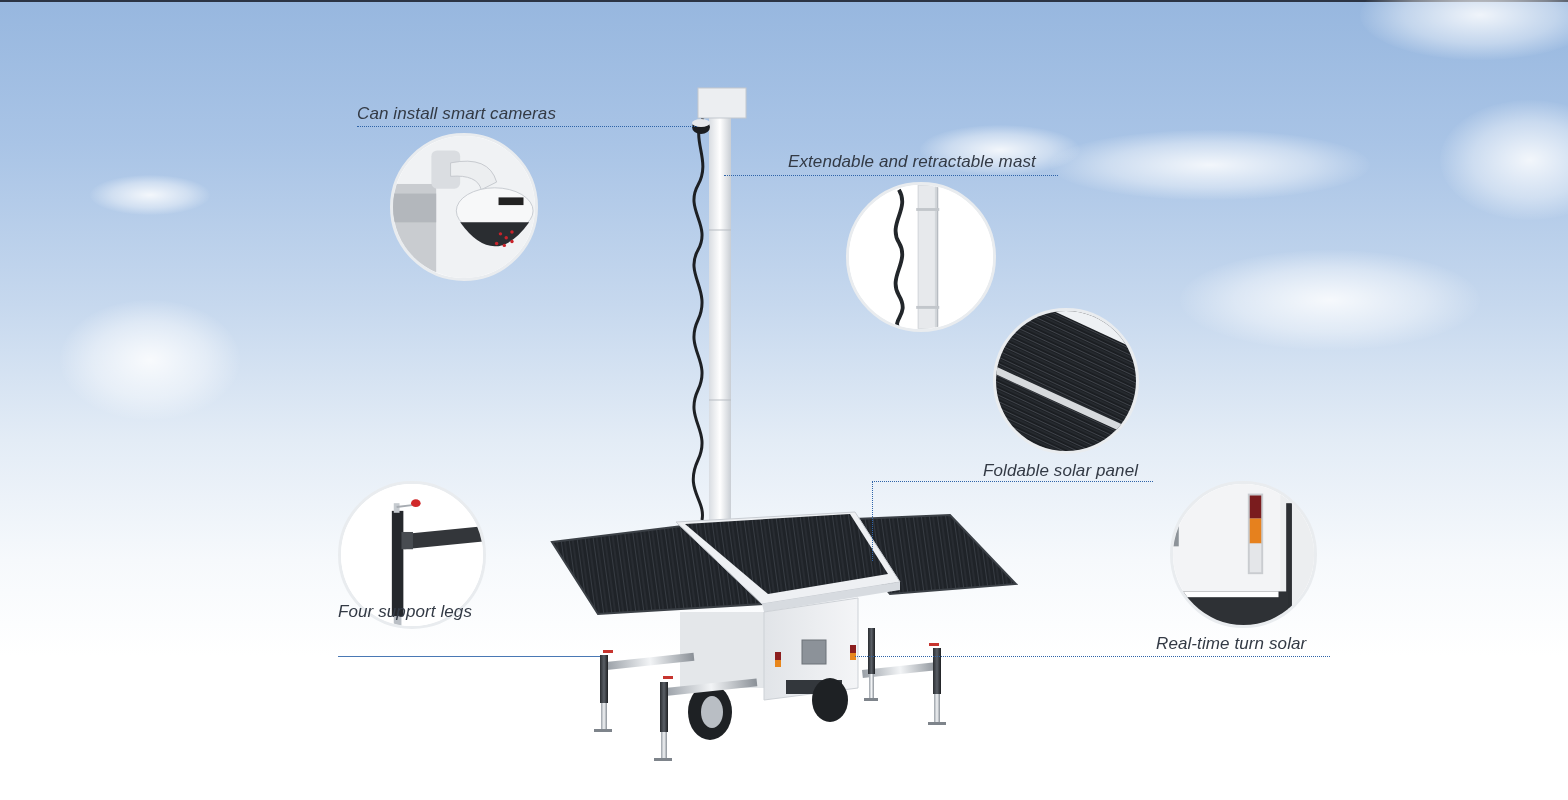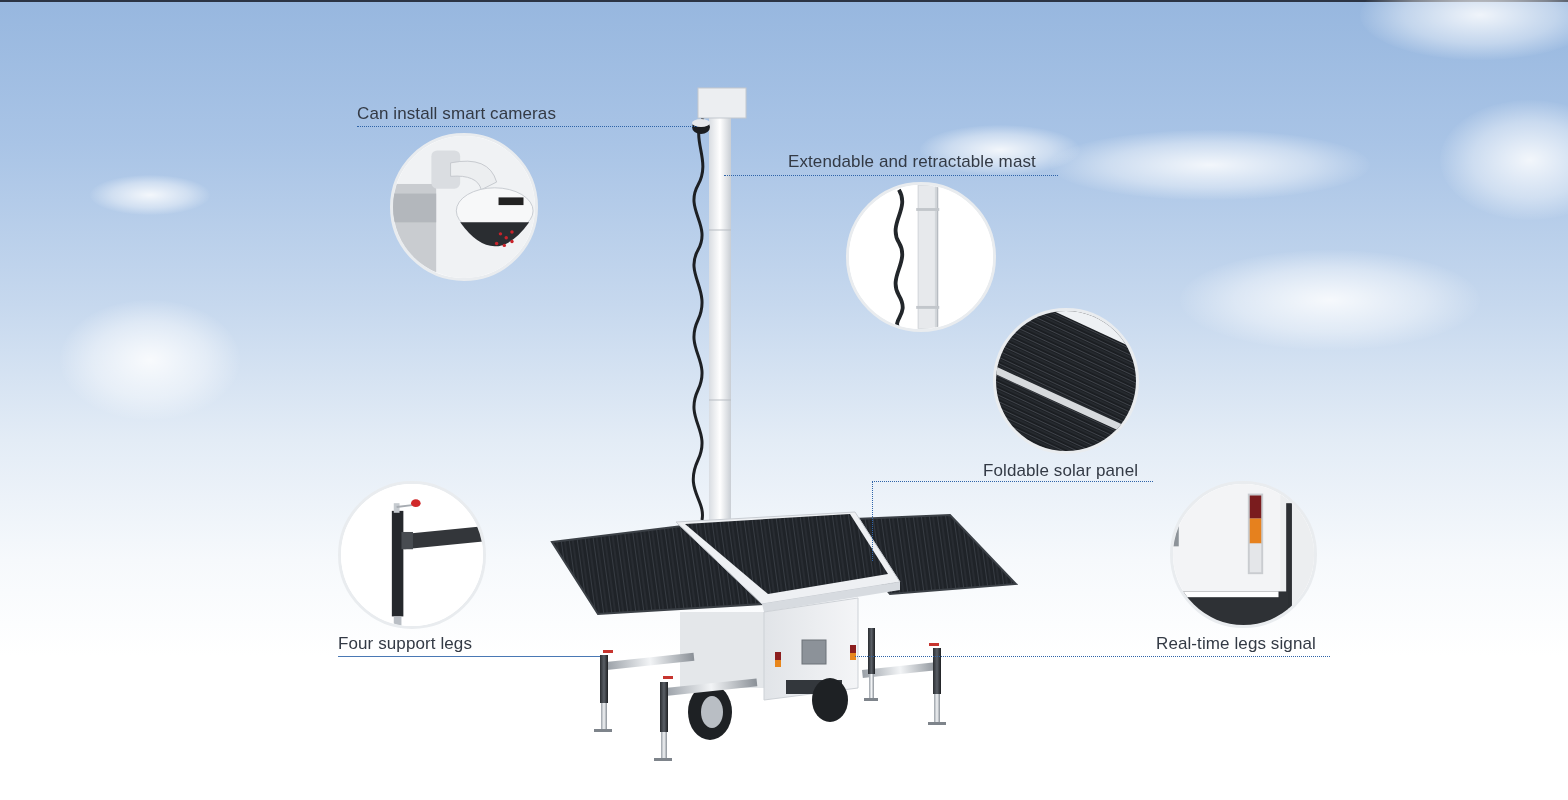--- a/index.html
+++ b/index.html
@@ -6,20 +6,21 @@
     body {
       width: 1568px; height: 800px; overflow: hidden; position: relative;
       font-family: "Liberation Sans", "DejaVu Sans", sans-serif;
       background: linear-gradient(180deg, #97b7df 0%, #a9c4e6 18%, #c6d8ee 38%, #e3ecf6 55%, #f6f9fc 70%, #ffffff 82%, #ffffff 100%);
     }
     .topline { position:absolute; left:0; top:0; width:1568px; height:2px; background:#2b3444; }
     .cloud { position:absolute; border-radius:50%; background: radial-gradient(ellipse at center, rgba(255,255,255,0.85) 0%, rgba(255,255,255,0.4) 45%, rgba(255,255,255,0) 72%); }
     .label {
       position:absolute; font-size:17px; color:#333a45; letter-spacing:0.1px; white-space:nowrap;
       font-weight: 500;
+      font-style: italic;
     }
     .dotline { position:absolute; height:0; border-top:1.5px dotted #2f64a8; }
     .solidline { position:absolute; height:0; border-top:1.5px solid #4a78b4; }
     .vdot { position:absolute; width:0; border-left:1.5px dotted #2f64a8; }
     .circle {
       position:absolute; border-radius:50%; overflow:hidden; background:#fff;
       border:3px solid #e9ecef; box-sizing:border-box;
     }
     .circle svg { width:100%; height:100%; display:block; }
     .product { position:absolute; left:540px; top:80px; width:500px; height:690px; }
@@ -189,31 +190,31 @@
     <rect width="148" height="148" fill="#ffffff"></rect>
     <rect x="53" y="28" width="12" height="110" fill="#25282c"></rect>
     <rect x="55" y="138" width="8" height="12" fill="#b9bec4"></rect>
     <rect x="55" y="20" width="6" height="10" fill="#c6cbd0"></rect>
     <line x1="58" y1="24" x2="74" y2="22" stroke="#a7acb2" stroke-width="2"></line>
     <ellipse cx="78" cy="20" rx="5" ry="4" fill="#d0282a"></ellipse>
     <polygon points="66,52 148,44 148,60 66,68" fill="#33363a"></polygon>
     <rect x="63" y="50" width="12" height="18" fill="#484c51"></rect>
   </svg>
 </div>
-<div class="label" style="left:338px;top:634px;">Four support legs</div>
+<div class="label" style="left:338px;top:602px;">Four support legs</div>
 <div class="solidline" style="left:338px;top:656px;width:262px;"></div>
 
 <div class="circle" style="left:1170px;top:481px;width:147px;height:147px;">
   <svg viewBox="0 0 147 147">
     <rect width="147" height="147" fill="#f3f4f6"></rect>
     <rect x="112" y="0" width="35" height="147" fill="#eceef0"></rect>
     <rect x="118" y="20" width="6" height="110" fill="#2c2f33"></rect>
     <rect x="78" y="10" width="16" height="84" fill="#c9ccd0"></rect>
     <rect x="80" y="12" width="12" height="24" fill="#7a1c1e"></rect>
     <rect x="80" y="36" width="12" height="26" fill="#e6811e"></rect>
     <rect x="80" y="62" width="12" height="30" fill="#e4e6e9"></rect>
     <rect x="0" y="112" width="120" height="35" fill="#2e3135"></rect>
     <rect x="10" y="112" width="100" height="6" fill="#ffffff"></rect>
     <rect x="0" y="40" width="6" height="25" fill="#8d9399"></rect>
   </svg>
 </div>
-<div class="label" style="left:1156px;top:634px;">Real-time legs signal</div>
+<div class="label" style="left:1156px;top:634px;">Real-time turn solar</div>
 <div class="dotline" style="left:855px;top:656px;width:475px;"></div>
 
 </body></html>

